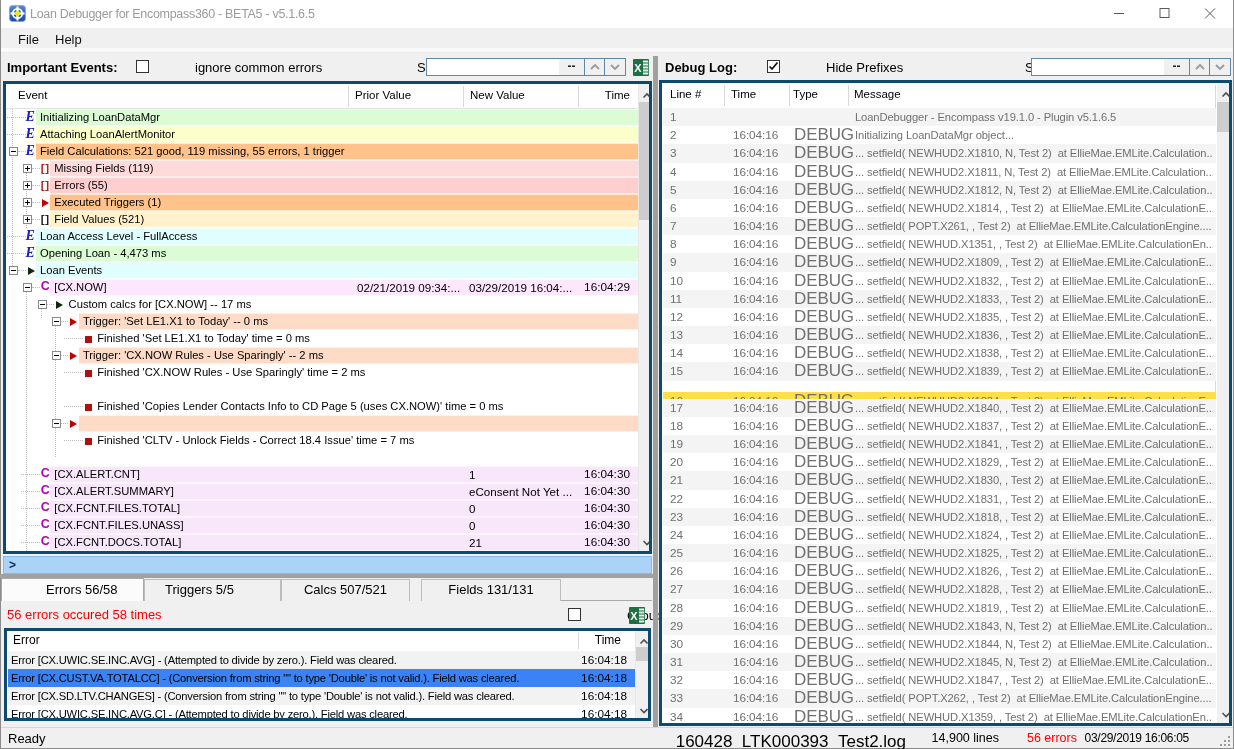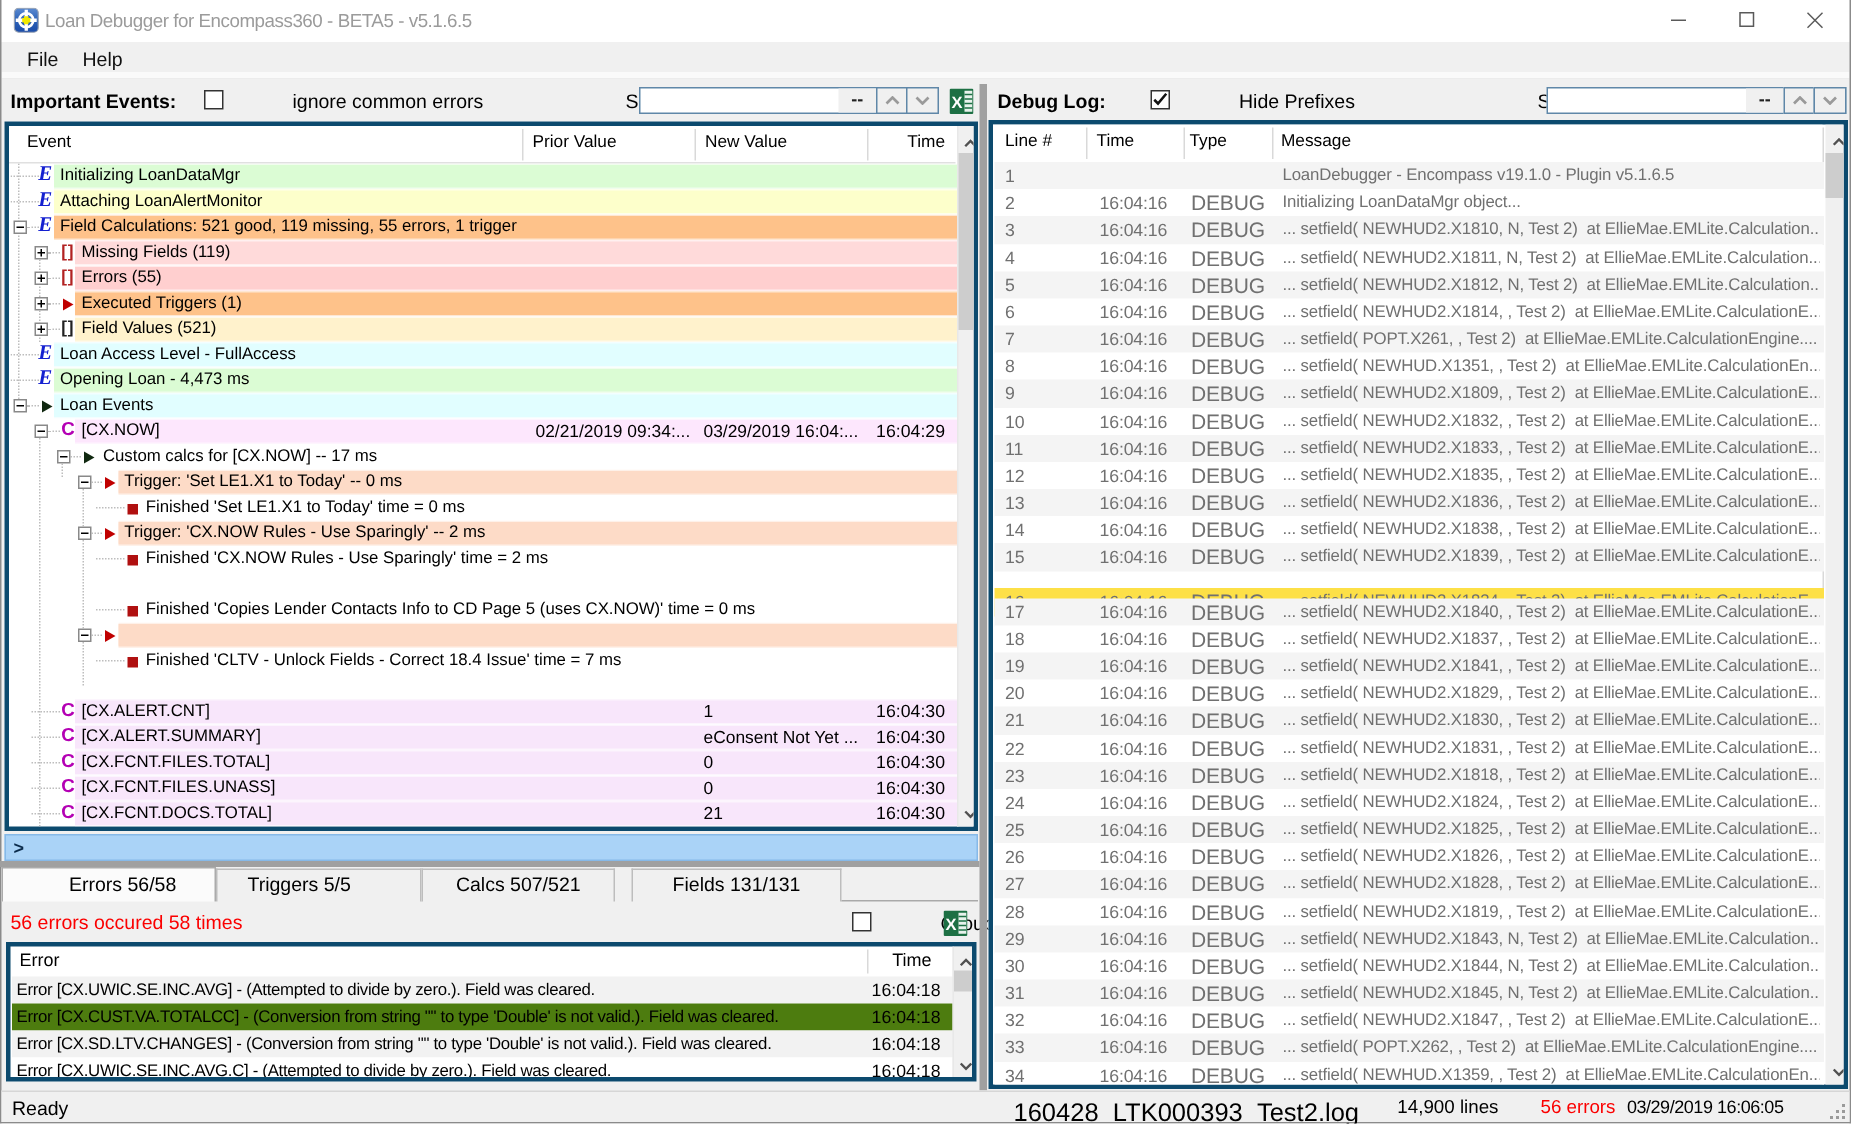--- a/index.html
+++ b/index.html
@@ -40,21 +40,21 @@
 .dot{position:absolute;width:1px;border-left:1px dotted #bdbdbd;}
 .stub{position:absolute;top:8px;height:1px;border-top:1px dotted #bdbdbd;}
 
 .sbar{position:absolute;background:#f0f0f0;}
 .sthumb{position:absolute;background:#cdcdcd;}
 .sarr{position:absolute;left:0;width:100%;text-align:center;}
 
 .lrow{position:absolute;left:1px;width:553px;height:19px;line-height:18px;font-size:11.2px;color:#707070;white-space:nowrap;overflow:hidden;letter-spacing:-0.1px;}
 .lnum{position:absolute;left:7px;top:0;font-size:11.8px;}
 .ltime{position:absolute;left:70px;top:0;font-size:11.8px;}
-.ltype{position:absolute;left:131px;top:0;font-size:14px;}
+.ltype{position:absolute;left:131px;top:0;font-size:17px;}
 .lmsg{position:absolute;left:192px;top:0;width:358px;overflow:hidden;white-space:pre;}
 
 .tab{position:absolute;font-size:13px;color:#000;text-align:center;background:#f0f0f0;border:1px solid #bdbdbd;border-bottom:none;line-height:21px;}
 .tabactive{background:#f7f7f7;z-index:2;}
 
 .erow{position:absolute;left:1px;width:628px;height:18px;line-height:18px;font-size:11.2px;color:#000;white-space:nowrap;overflow:hidden;letter-spacing:-0.2px;}
 .etime{position:absolute;right:9px;top:0;font-size:11.8px;letter-spacing:0;}
 
 #statusbar{left:1px;top:727px;width:1232px;height:21px;background:#f0f0f0;border-top:1px solid #d6d6d6;}
 .st{position:absolute;top:3px;font-size:13px;color:#000;}
@@ -376,21 +376,21 @@
 </svg>
 
 <div class="abs grid" style="left:4px;top:628px;width:647px;height:93px;overflow:hidden">
   <div class="abs" style="left:6px;top:2px">Error</div>
   <div class="abs" style="right:27px;top:2px">Time</div>
   <div class="colline" style="left:571px;top:2px;height:16px"></div>
   <div class="erow" style="top:20px;background:#f2f2f2">
       <span style="position:absolute;left:3px">Error [CX.UWIC.SE.INC.AVG] - (Attempted to divide by zero.). Field was cleared.</span>
       <span class="etime">16:04:18</span>
     </div>
-<div class="erow" style="top:38px;background:#4d7c0f">
+<div class="erow" style="top:38px;background:#3b82f6">
       <span style="position:absolute;left:3px">Error [CX.CUST.VA.TOTALCC] - (Conversion from string "" to type 'Double' is not valid.). Field was cleared.</span>
       <span class="etime">16:04:18</span>
     </div>
 <div class="erow" style="top:56px;background:#f2f2f2">
       <span style="position:absolute;left:3px">Error [CX.SD.LTV.CHANGES] - (Conversion from string "" to type 'Double' is not valid.). Field was cleared.</span>
       <span class="etime">16:04:18</span>
     </div>
 <div class="erow" style="top:74px;background:#fff">
       <span style="position:absolute;left:3px">Error [CX.UWIC.SE.INC.AVG.C] - (Attempted to divide by zero.). Field was cleared.</span>
       <span class="etime">16:04:18</span>

